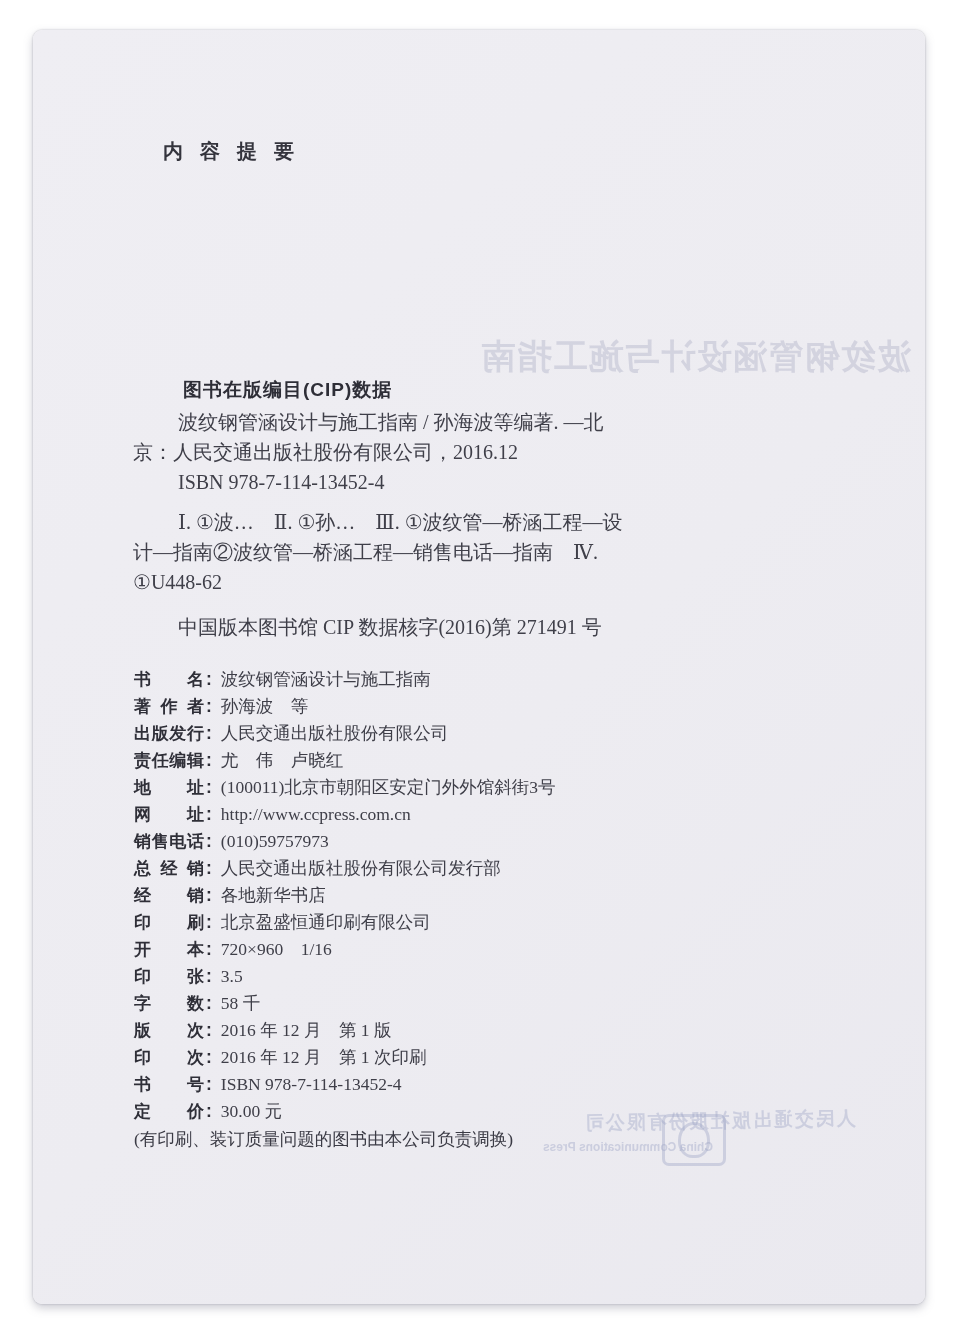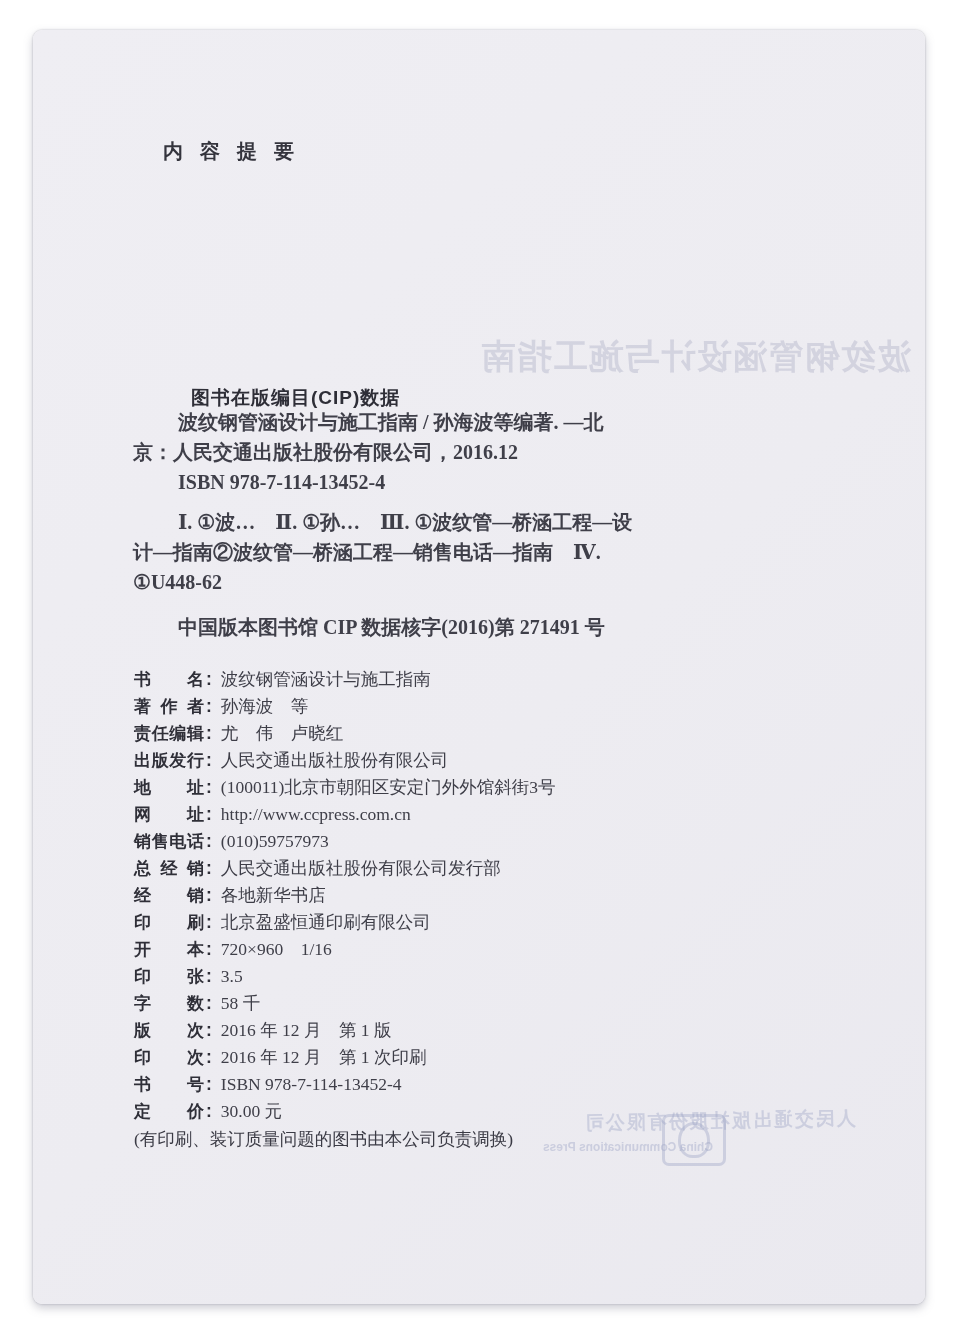--- a/index.html
+++ b/index.html
@@ -61,30 +61,30 @@
   .sum-body{
     position:absolute;left:100px;top:144px;width:725px;
     font-size:20px;line-height:28.5px;color:#42424c;
   }
   .sum-body .line{white-space:nowrap;}
   .sum-body .fill{white-space:normal;text-align:justify;text-align-last:justify;}
   .indent{text-indent:45px;}
 
   
   .cip-head{
-    position:absolute;left:100px;top:339px;margin:16px;
+    position:absolute;left:100px;top:339px;margin:8px;
     font-family:"Liberation Sans","DejaVu Sans",sans-serif;
     font-size:19px;font-weight:bold;color:#2e2e37;text-indent:42px;
     letter-spacing:1px;
   }
   .cip-body{
     position:absolute;left:100px;top:377px;width:740px;
     font-size:20px;line-height:30px;color:#3f3f49;
   }
-  .cip-body .cline{white-space:nowrap;font-weight:bold;}
+  .cip-body .cline{white-space:nowrap;}
   .cip-body .gap{margin-top:10px;}
   .cip-body .gap2{margin-top:15px;}
 
   
   .colophon{
     position:absolute;left:101px;top:636px;width:740px;
     font-size:17.5px;line-height:27px;color:#3e3e48;
   }
   .row{white-space:nowrap;}
   .lab{
@@ -125,22 +125,22 @@
       <div class="cline indent">ISBN 978-7-114-13452-4</div>
       <div class="cline indent gap">Ⅰ. ①波…　Ⅱ. ①孙…　Ⅲ. ①波纹管—桥涵工程—设</div>
       <div class="cline">计—指南②波纹管—桥涵工程—销售电话—指南　Ⅳ.</div>
       <div class="cline">①U448-62</div>
       <div class="cline indent gap2">中国版本图书馆 CIP 数据核字(2016)第 271491 号</div>
     </div>
 
     <div class="colophon">
       <div class="row"><span class="lab">书名</span><span class="colon">:</span><span class="val">波纹钢管涵设计与施工指南</span></div>
       <div class="row"><span class="lab">著作者</span><span class="colon">:</span><span class="val">孙海波　等</span></div>
+      <div class="row"><span class="lab">出版发行</span><span class="colon">:</span><span class="val">人民交通出版社股份有限公司</span></div>
       <div class="row"><span class="lab">责任编辑</span><span class="colon">:</span><span class="val">尤　伟　卢晓红</span></div>
-      <div class="row"><span class="lab">出版发行</span><span class="colon">:</span><span class="val">人民交通出版社股份有限公司</span></div>
       <div class="row"><span class="lab">地址</span><span class="colon">:</span><span class="val">(100011)北京市朝阳区安定门外外馆斜街3号</span></div>
       <div class="row"><span class="lab">网址</span><span class="colon">:</span><span class="val">http://www.ccpress.com.cn</span></div>
       <div class="row"><span class="lab">销售电话</span><span class="colon">:</span><span class="val">(010)59757973</span></div>
       <div class="row"><span class="lab">总经销</span><span class="colon">:</span><span class="val">人民交通出版社股份有限公司发行部</span></div>
       <div class="row"><span class="lab">经销</span><span class="colon">:</span><span class="val">各地新华书店</span></div>
       <div class="row"><span class="lab">印刷</span><span class="colon">:</span><span class="val">北京盈盛恒通印刷有限公司</span></div>
       <div class="row"><span class="lab">开本</span><span class="colon">:</span><span class="val">720×960　1/16</span></div>
       <div class="row"><span class="lab">印张</span><span class="colon">:</span><span class="val">3.5</span></div>
       <div class="row"><span class="lab">字数</span><span class="colon">:</span><span class="val">58 千</span></div>
       <div class="row"><span class="lab">版次</span><span class="colon">:</span><span class="val">2016 年 12 月　第 1 版</span></div>

